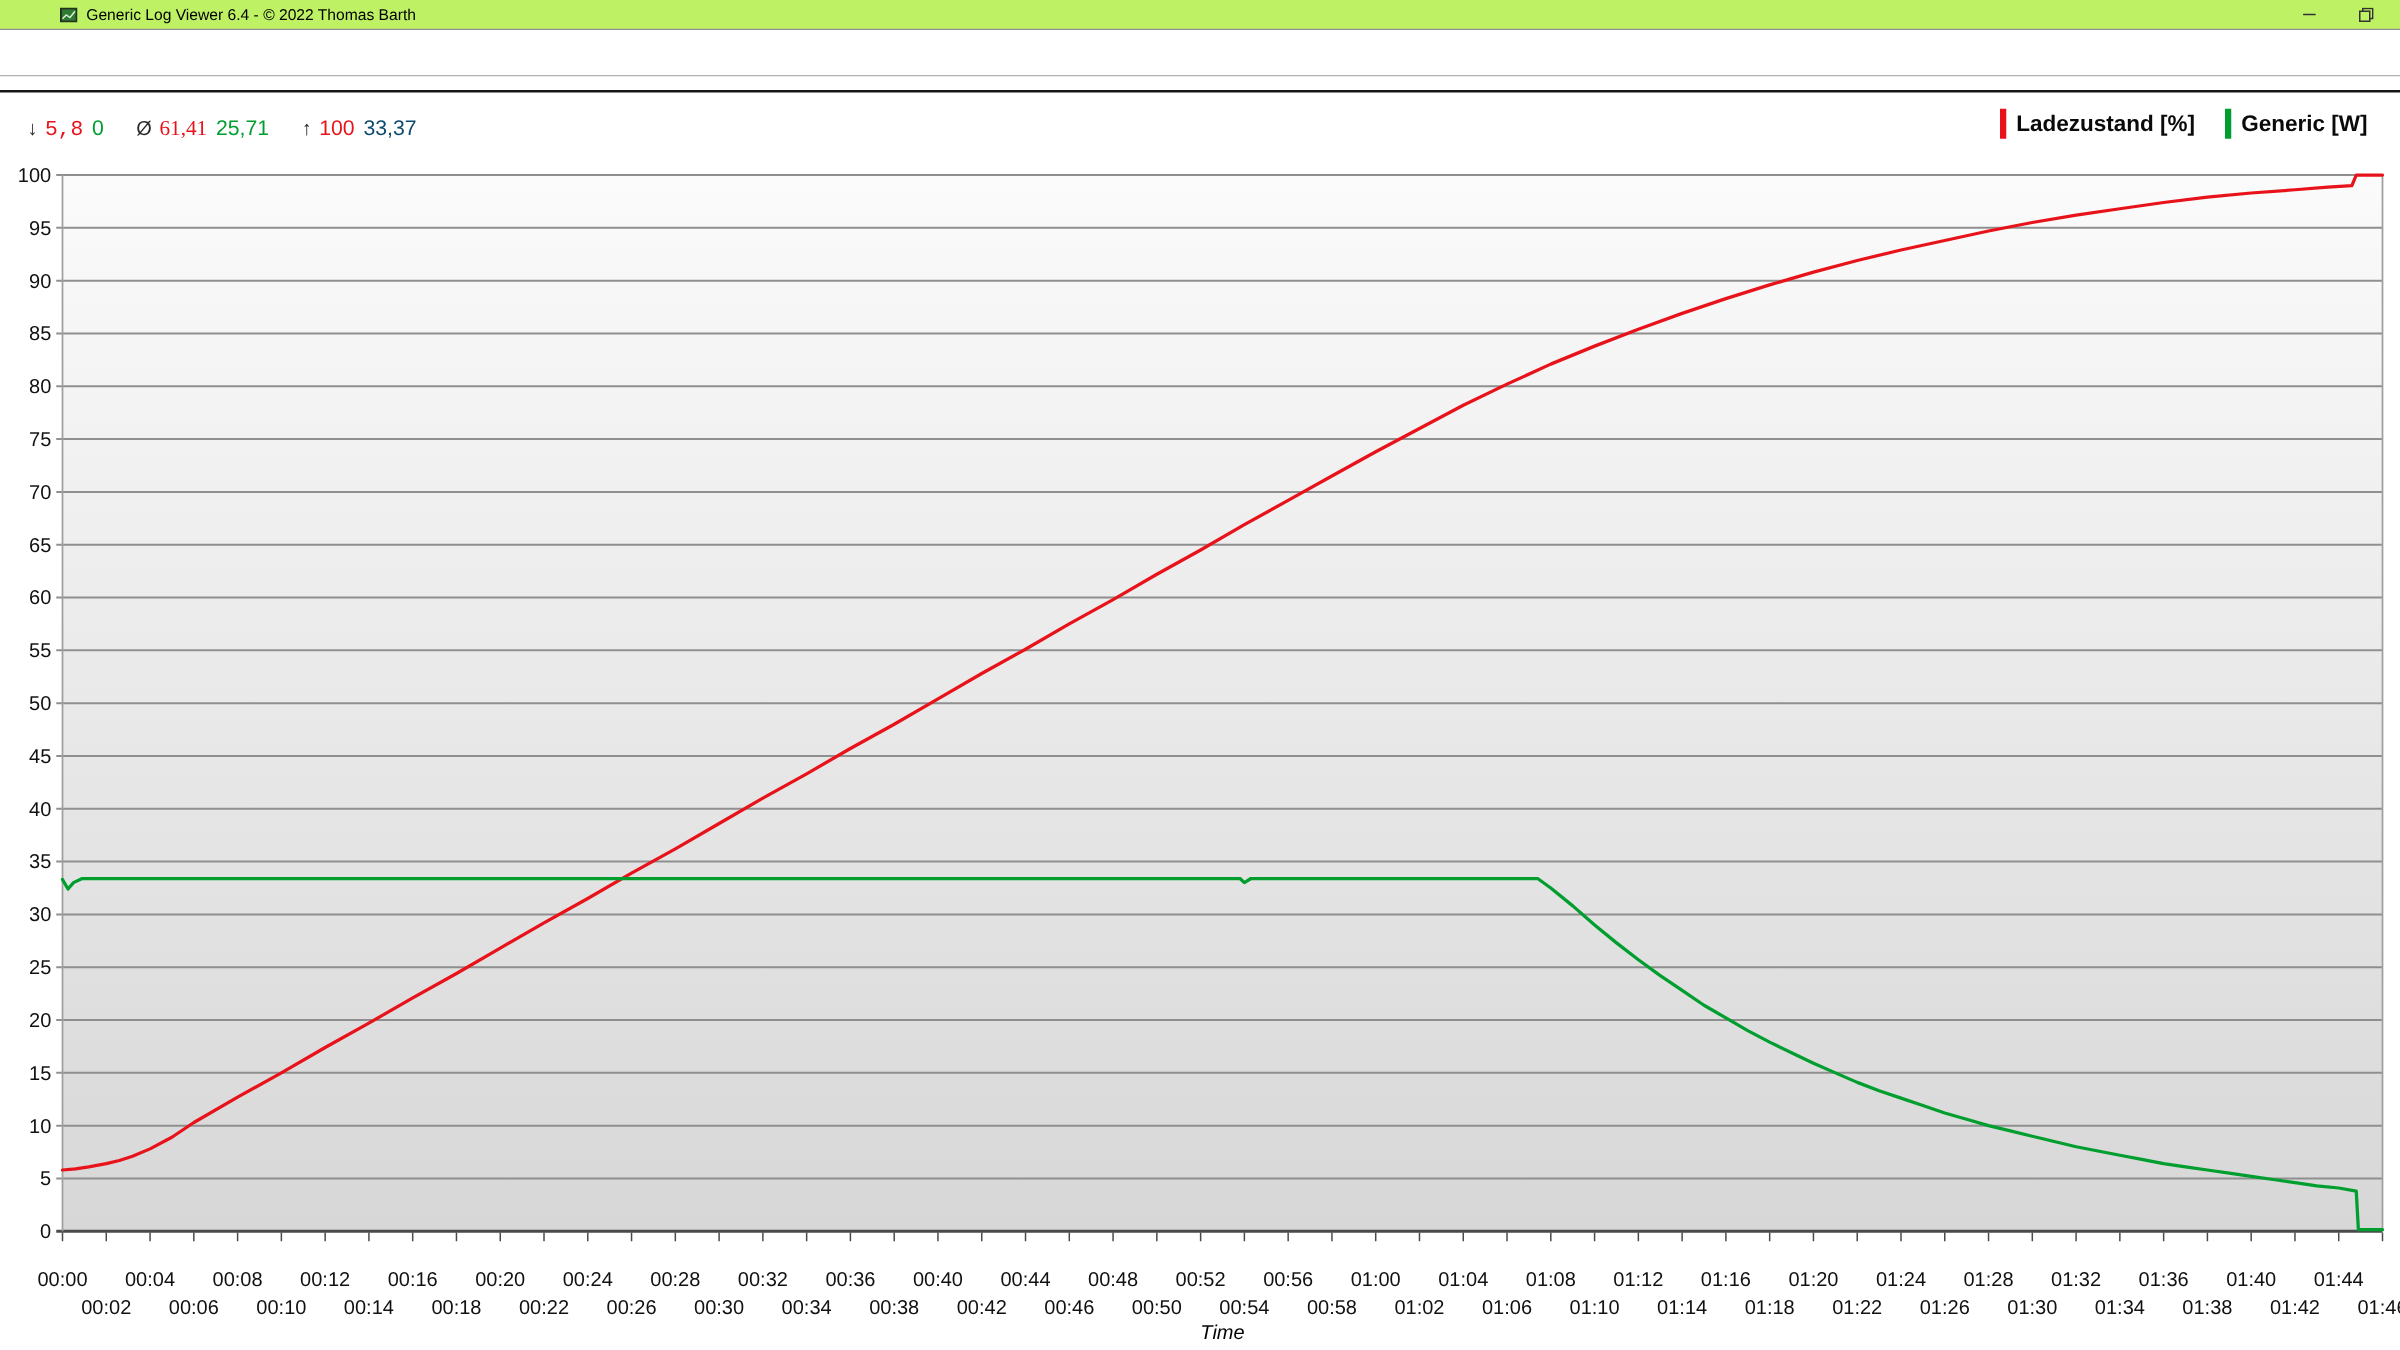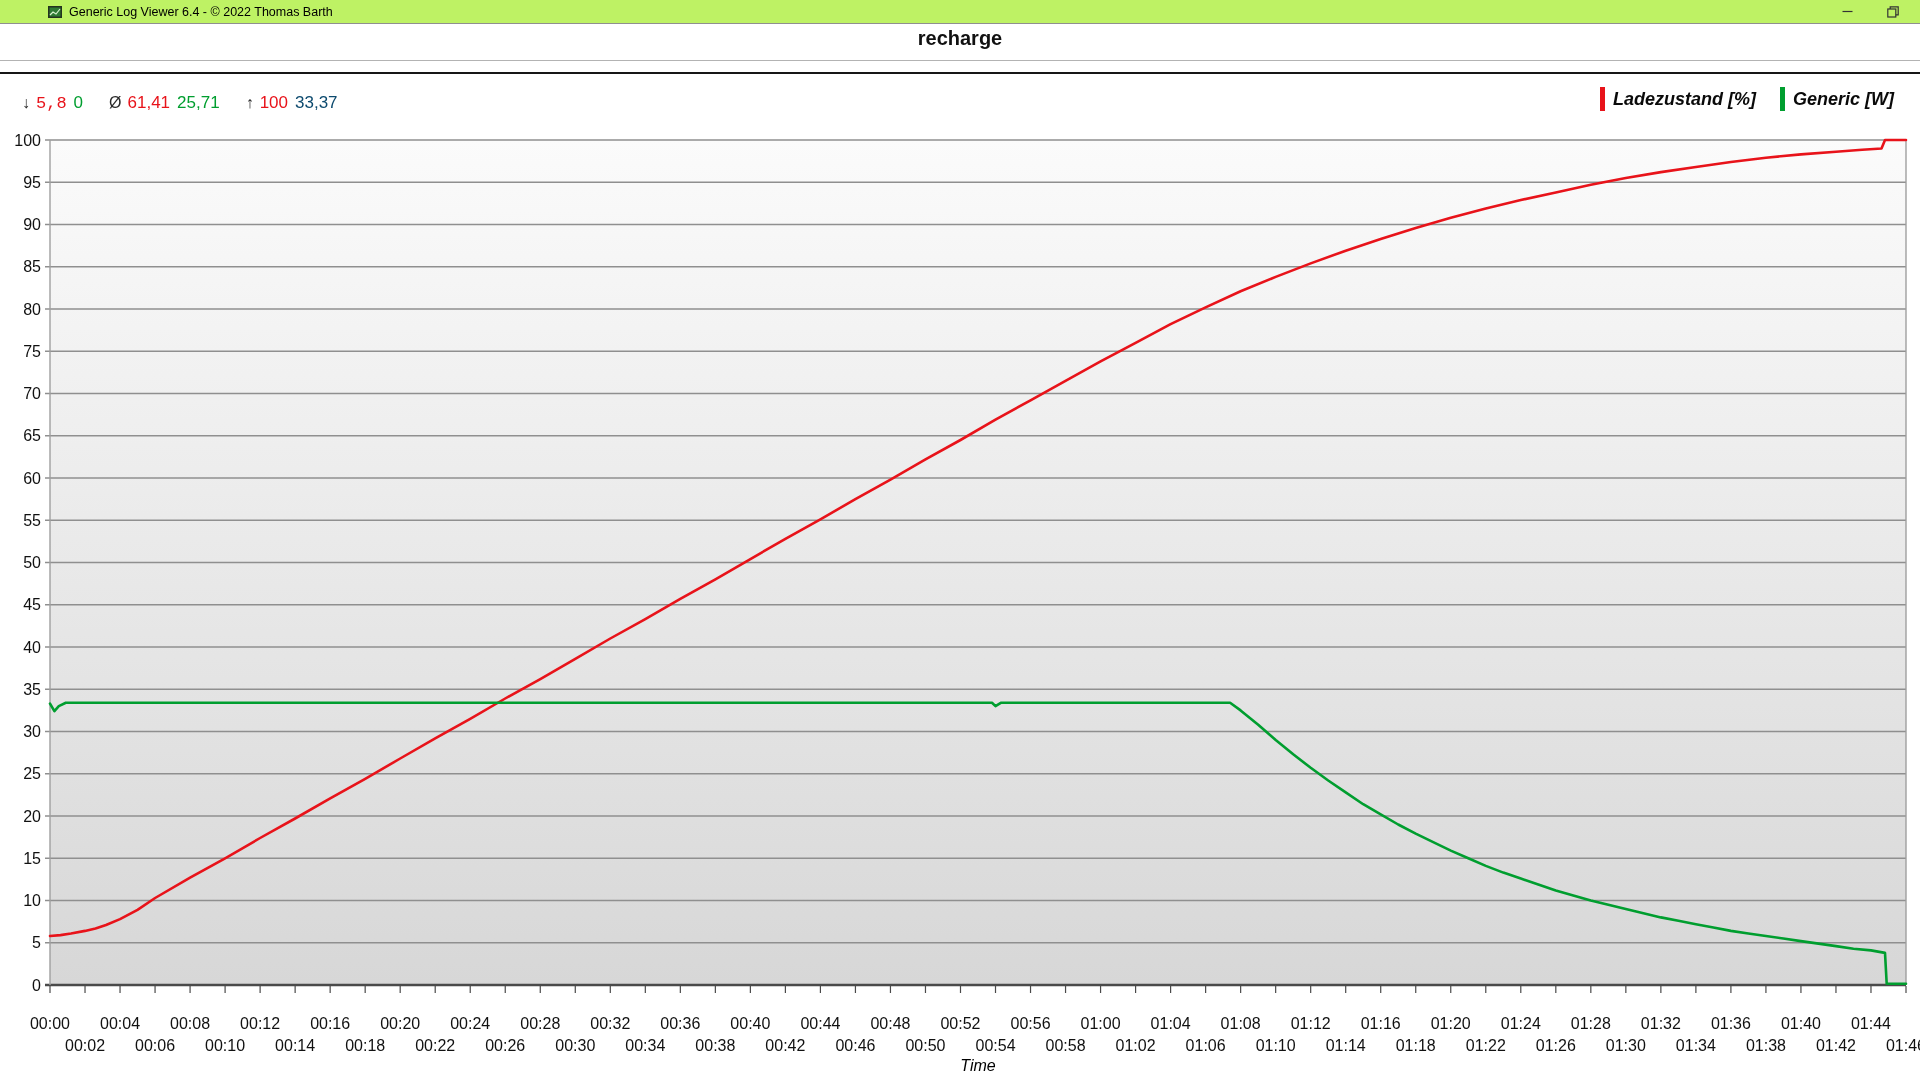--- a/index.html
+++ b/index.html
@@ -17,21 +17,21 @@
               font-size:20px;font-weight:bold;color:#111;}
   .sep-light{position:absolute;left:0;top:60px;width:1920px;height:0;border-top:1px solid #b3b3b3;}
   .sep-dark{position:absolute;left:0;top:72px;width:1920px;height:0;border-top:2px solid #161616;}
   
   .stats-row{position:absolute;left:22px;top:93px;display:flex;align-items:baseline;
              font-size:17px;white-space:nowrap;}
   .stat-group{display:flex;align-items:baseline;margin-right:26px;}
   .stat-symbol{color:#2a2a2a;margin-right:6px;font-size:16px;}
   .stat-red{margin-right:7px;}
   
-  .legend{position:absolute;top:87px;right:26px;display:flex;align-items:center;font-style:italic;}
+  .legend{position:absolute;top:87px;right:26px;display:flex;align-items:center;}
   .legend-item{display:flex;align-items:center;margin-left:24px;}
   .legend-swatch{width:5px;height:24px;margin-right:8px;display:inline-block;}
   .legend-label{font-size:18px;font-weight:bold;color:#0a0a0a;}
   svg text{font-family:"Liberation Sans",sans-serif;}
 </style>
 </head>
 <body>
 
 <div class="screen">
 
@@ -58,33 +58,32 @@
       </div>
       <div class="win-btn">
         <svg width="11" height="11" viewBox="0 0 11 11">
           <line x1="0.8" y1="0.8" x2="10.2" y2="10.2" stroke="#333" stroke-width="1.2"></line>
           <line x1="10.2" y1="0.8" x2="0.8" y2="10.2" stroke="#333" stroke-width="1.2"></line>
         </svg>
       </div>
     </div>
   </div>
 
-  <div class="page-title">recharge</div>
   <div class="sep-light"></div>
   <div class="sep-dark"></div>
 
   <div class="stats-row">
     <div class="stat-group">
       <span class="stat-symbol">↓</span>
       <span class="stat-red stat-c-red" style="color: rgb(232, 19, 26); font-family: Liberation Mono, monospace;">5,8</span>
       <span class="stat-c-green" style="color: rgb(0, 158, 47);">0</span>
     </div>
     <div class="stat-group">
       <span class="stat-symbol">Ø</span>
-      <span class="stat-red stat-c-red" style="color: rgb(232, 19, 26);">61,41</span>
+      <span class="stat-red stat-c-red" style="color: rgb(232, 19, 26); font-family: Liberation Serif, serif;">61,41</span>
       <span class="stat-c-green" style="color: rgb(0, 158, 47); text-align: center;">25,71</span>
     </div>
     <div class="stat-group">
       <span class="stat-symbol">↑</span>
       <span class="stat-red stat-c-red" style="color: rgb(232, 19, 26);">100</span>
       <span class="stat-c-green" style="color: #0c4a6e;">33,37</span>
     </div>
   </div>
 
   <div class="legend">

